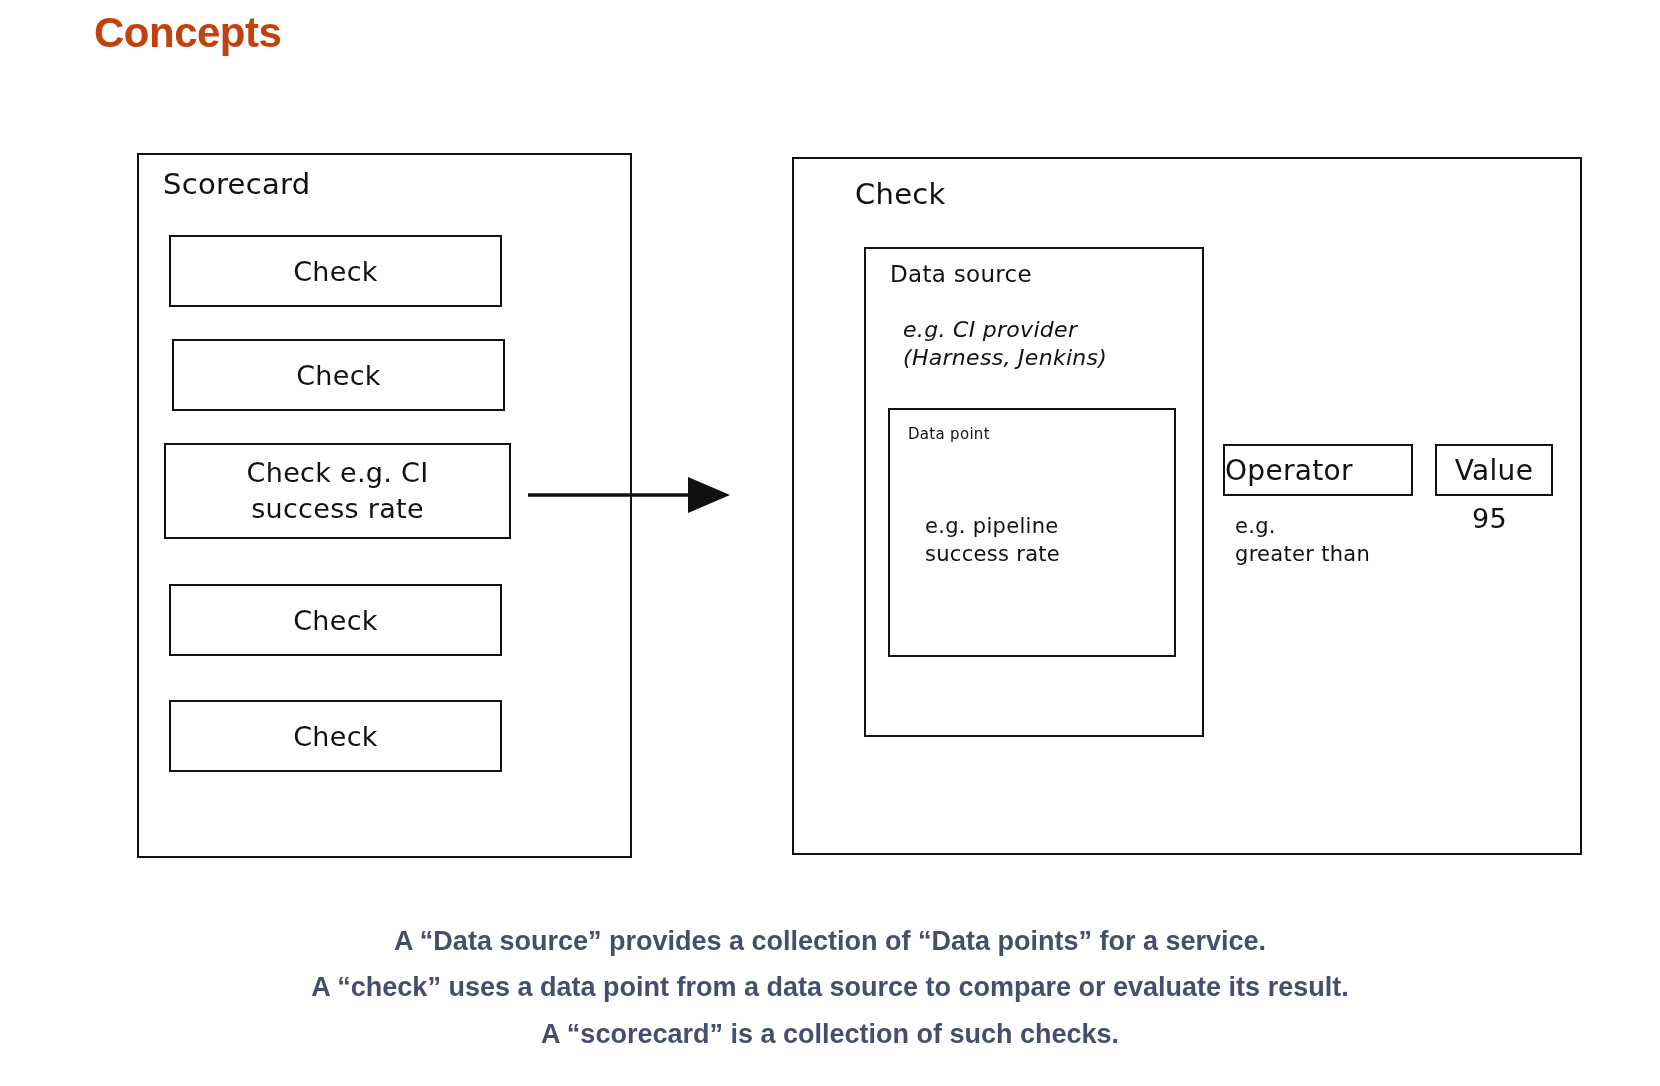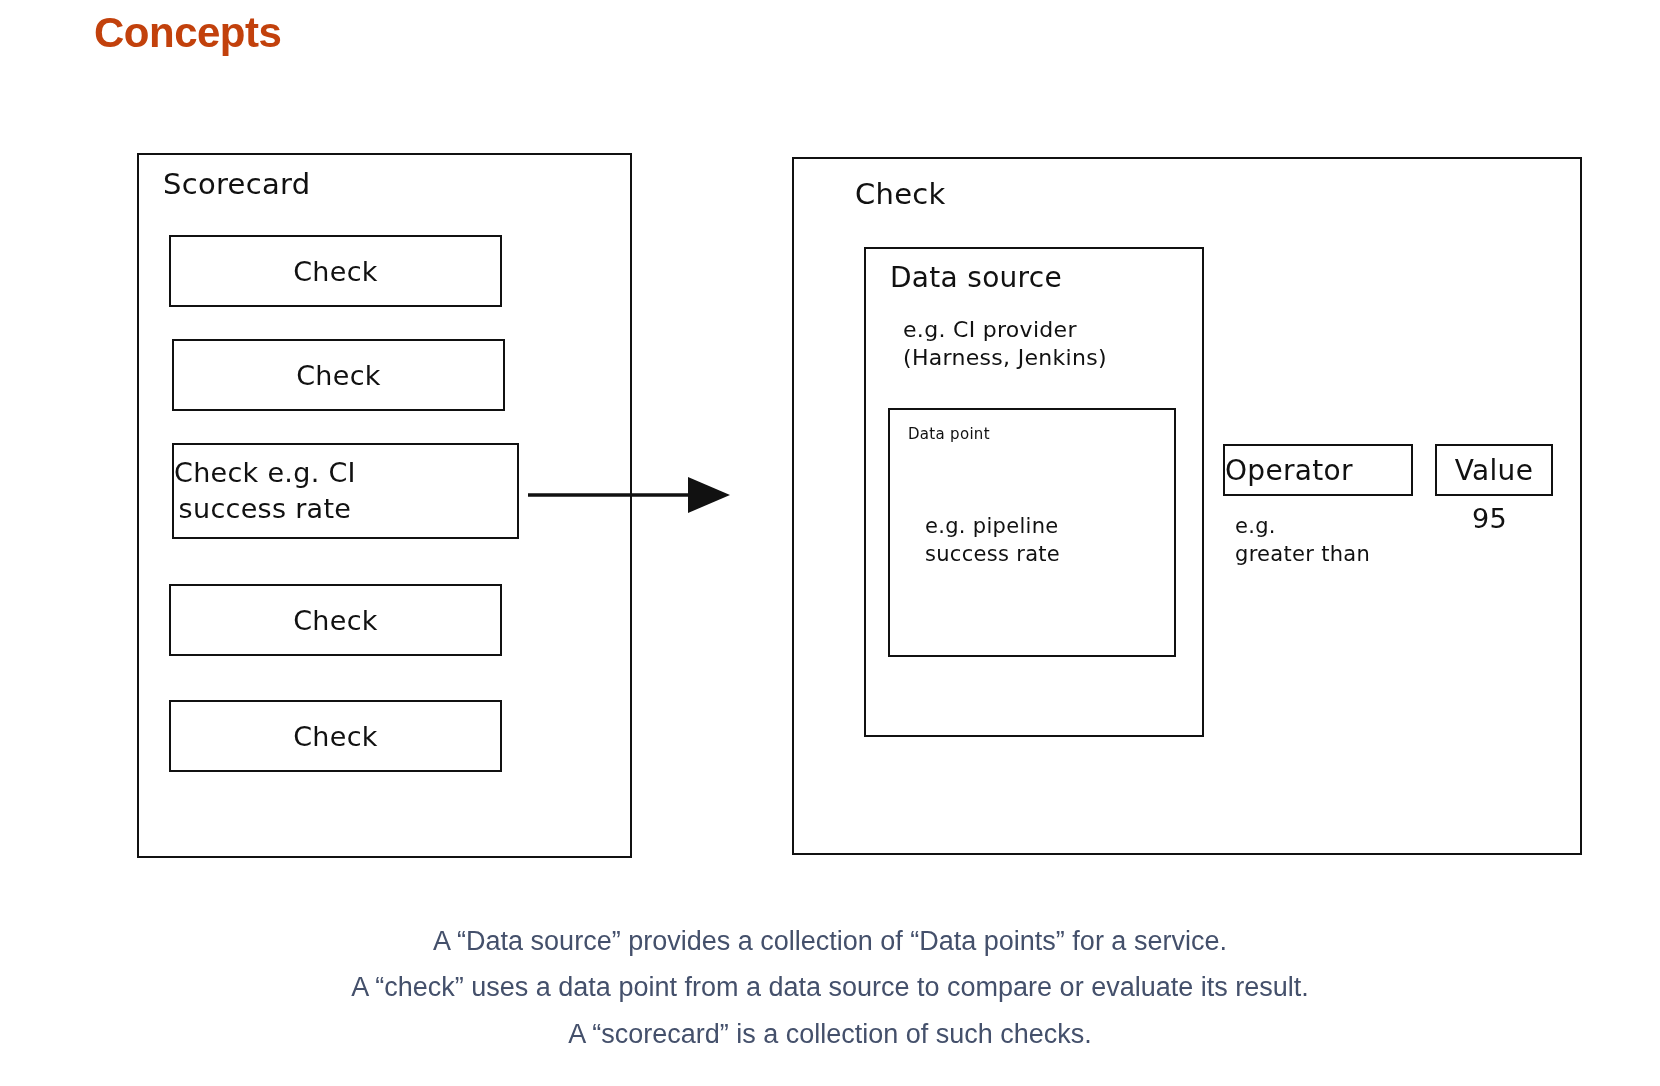--- a/index.html
+++ b/index.html
@@ -69,26 +69,27 @@
   }
   .check-box .lbl {
     font-size: 27px;
   }
   #check-box-1 { left: 169px; top: 235px; }
   #check-box-2 { left: 172px; top: 339px; }
   #check-box-4 { left: 169px; top: 584px; }
   #check-box-5 { left: 169px; top: 700px; }
 
   #check-box-3 {
-    left: 172px;
+    left: 164px;
     top: 443px;
     width: 347px;
     height: 96px;
     display: flex;
     align-items: center;
+    justify-content: center;
     text-align: center;
   }
   #check-box-3 .lbl {
     font-size: 27px;
     line-height: 1.35;
   }
 
   
   #flow-arrow {
     position: absolute;
@@ -115,29 +116,30 @@
   #data-source-box {
     left: 864px;
     top: 247px;
     width: 340px;
     height: 490px;
   }
   #data-source-title {
     position: absolute;
     left: 890px;
     top: 261px;
-    font-size: 28px;
+    font-size: 23px;
   }
   #data-source-note {
     position: absolute;
     left: 903px;
     top: 316px;
     font-size: 22px;
     line-height: 1.28;
     white-space: pre-line;
+    font-style: italic;
   }
 
   #data-point-box {
     left: 888px;
     top: 408px;
     width: 288px;
     height: 249px;
   }
   #data-point-title {
     position: absolute;
@@ -194,21 +196,21 @@
   #caption {
     position: absolute;
     left: 0;
     right: 0;
     top: 918px;
     text-align: center;
     color: #44506b;
     font-size: 27px;
     line-height: 1.72;
   }
-  #caption .cap-line { display: block; }
+  #caption .cap-line { display: block; font-weight: bold; }
 </style>
 </head>
 <body>
 
 <div class="page">
 
   <div id="page-title">Concepts</div>
 
   <div class="hbox" id="scorecard-box"></div>
   <div class="hand" id="scorecard-title">Scorecard</div>

